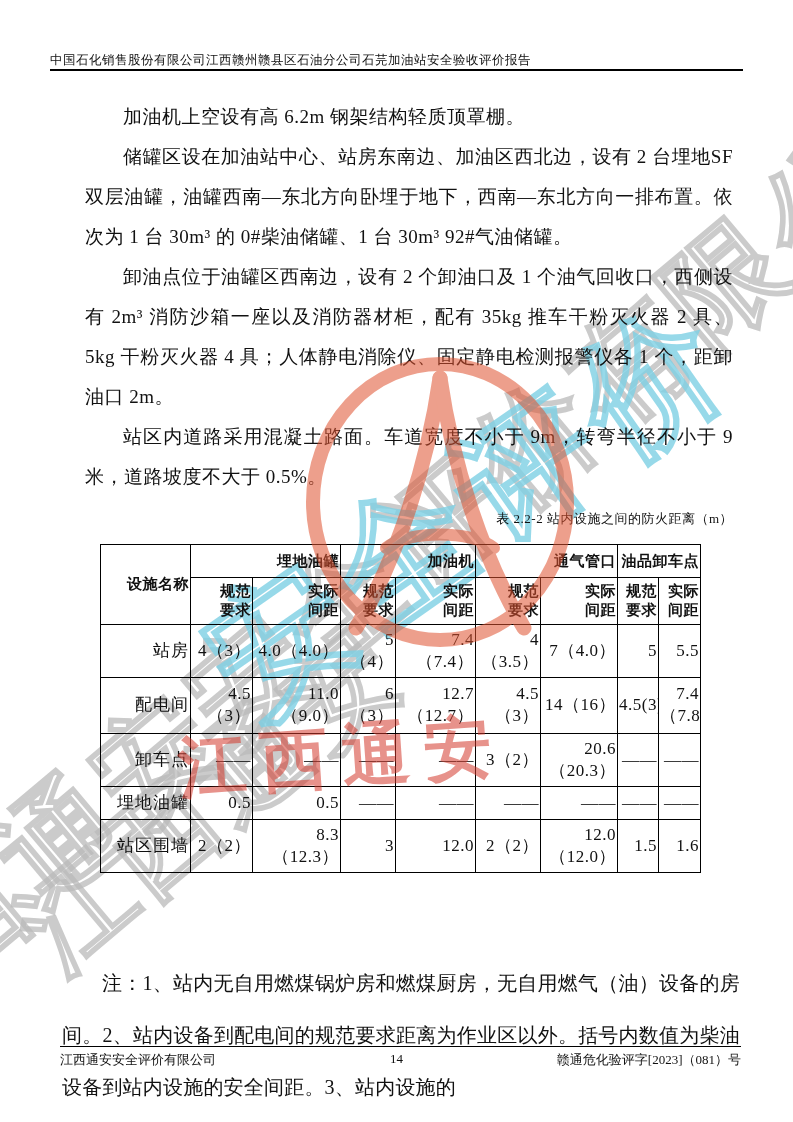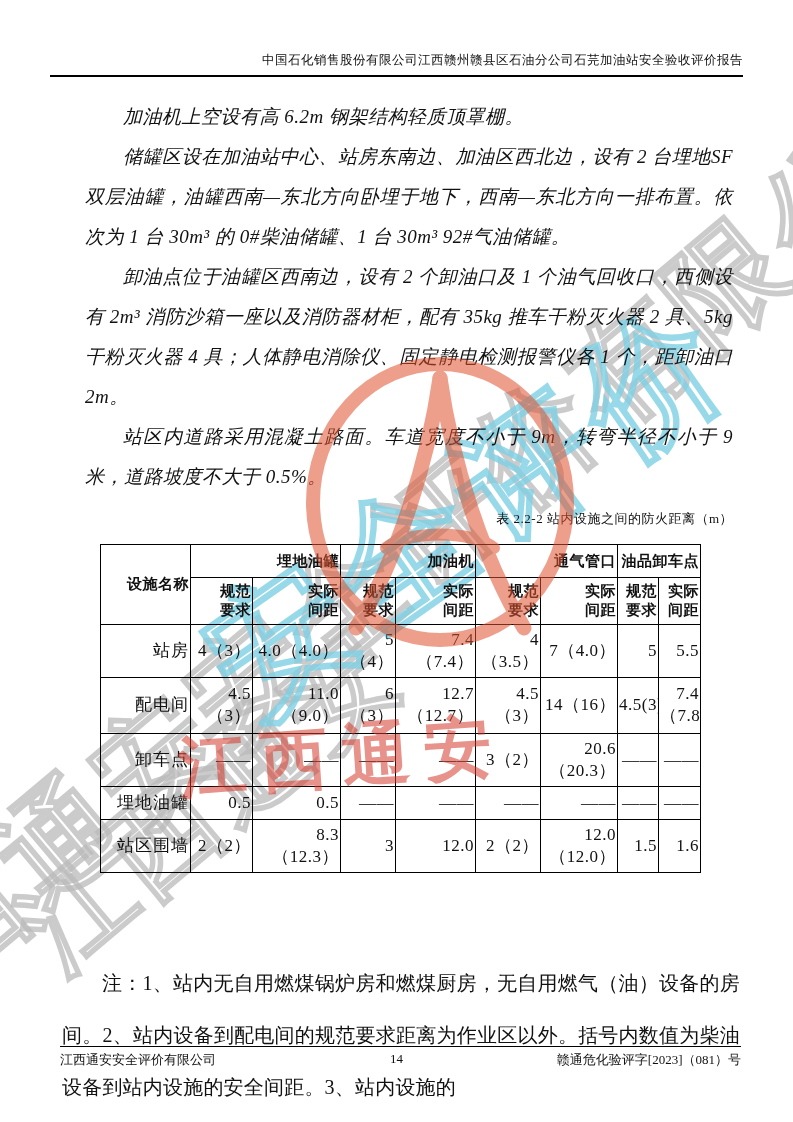--- a/index.html
+++ b/index.html
@@ -43,29 +43,29 @@
     font-size:68px;font-weight:bold;letter-spacing:14px;
     color:rgba(211,56,44,.55);
     transform:rotate(-4deg);
     font-family:"Liberation Serif","DejaVu Serif",serif;
     white-space:nowrap;
   }
   
   .doc{position:absolute;inset:0;z-index:1;}
   .header{
     position:absolute;left:50px;right:50px;top:52px;
-    text-align:right;font-size:12.5px;letter-spacing:.5px;
-    padding-bottom:6px;border-bottom:2px solid #000;
+    text-align:left;font-size:12.5px;letter-spacing:.5px;
+    border-bottom:2px solid #000;
   }
   .body-text{
     position:absolute;left:85px;width:648px;top:97px;
     font-size:19px;line-height:40px;letter-spacing:.5px;
     text-align:justify;
   }
-  .body-text p{margin:0;text-indent:2em;font-style:italic;}
+  .body-text p{margin:0;text-indent:2em;}
   .tbl-caption{
     margin:2px 0 0 0;text-align:right;font-size:13px;
     text-indent:0;letter-spacing:.5px;
   }
   table.fire{
     border-collapse:collapse;table-layout:fixed;
     margin-left:15px;margin-top:5px;width:600px;
     background:transparent;
   }
   table.fire th,table.fire td{

